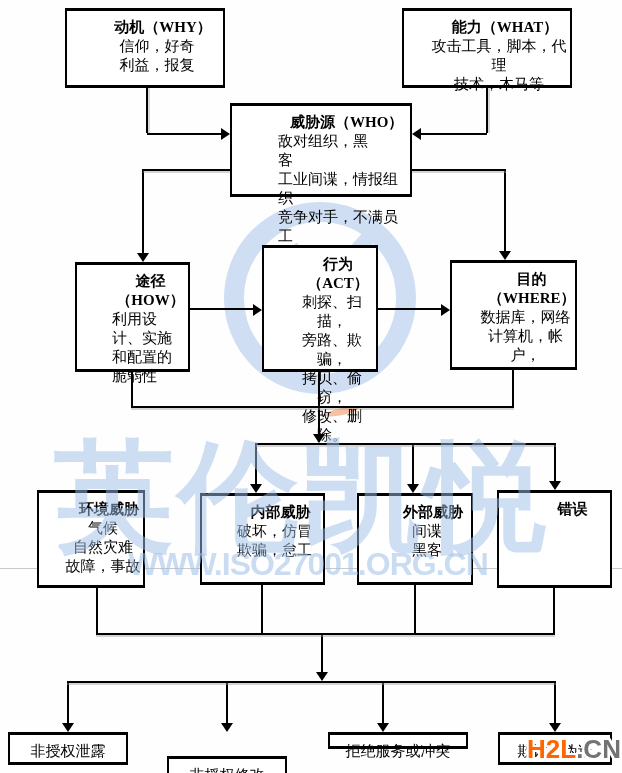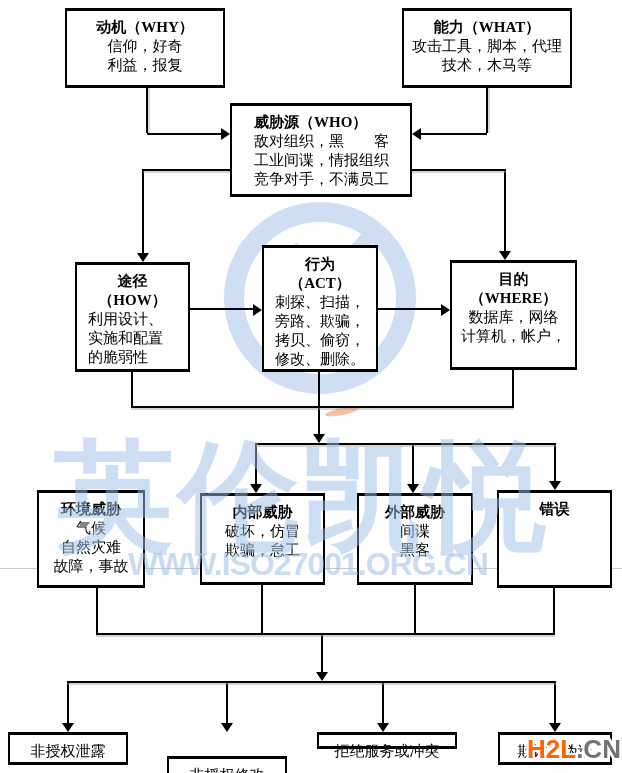--- a/index.html
+++ b/index.html
@@ -2,22 +2,22 @@
 <html><head>
 <meta charset="utf-8">
 <style>
   html,body{margin:0;padding:0;background:#fff;}
   #stage{position:relative;width:622px;height:773px;overflow:hidden;background:#fefefe;
          font-family:"Liberation Serif","DejaVu Serif",serif;}
   
   .box{position:absolute;box-sizing:border-box;background:#fff;border:2px solid #000;
        border-top-width:3px;border-bottom-width:3px;z-index:2;text-align:center;
        font-size:15px;line-height:19px;color:#000;padding-top:7px;}
-  .box .hd{font-weight:bold;}
-  .box .bd{font-weight:normal;}
+  .box .hd{font-weight:bold;margin-left:36px;}
+  .box .bd{font-weight:normal;margin-left:24px;}
   .box.leftalign{text-align:left;padding-left:22px;}
   .bd-wrap{text-align:left;padding:0 11px;word-break:break-all;}
   .box.small{border-top-width:3px;border-bottom-width:3px;padding-top:4px;line-height:24px;}
   
   .v{position:absolute;width:2px;background:#000;z-index:1;}
   .h{position:absolute;height:2px;background:#000;z-index:1;}
   .h.sh{box-shadow:0 2px 0 rgba(150,150,150,.4);}
   .v.sh{box-shadow:2px 0 0 rgba(150,150,150,.35);}
   .ad{position:absolute;width:0;height:0;border-left:6px solid transparent;
       border-right:6px solid transparent;border-top:9px solid #000;z-index:1;}
@@ -203,21 +203,21 @@
         <div>错误</div>
       </div>
   </div>
 
   <div class="box small" style="left:8px;top:732px;width:120px;height:33px">
     <div>非授权泄露</div>
   </div>
   <div class="box small" style="left:167px;top:756px;width:120px;height:44px">
     <div>非授权修改</div>
   </div>
-  <div class="box small" style="left:317px;top:732px;width:140px;height:17px">
+  <div class="box small" style="left:328px;top:732px;width:140px;height:17px">
     <div>拒绝服务或冲突</div>
   </div>
   <div class="box small" style="left:498px;top:732px;width:114px;height:33px">
     <div>欺诈，伪造</div>
   </div>
 
   <div class="wm-brand">英伦凯悦</div>
   <div class="wm-url">WWW.ISO27001.ORG.CN</div>
 
   <div class="h2l"><span class="h2l-a">H2L</span><span class="h2l-b">.CN</span></div>

